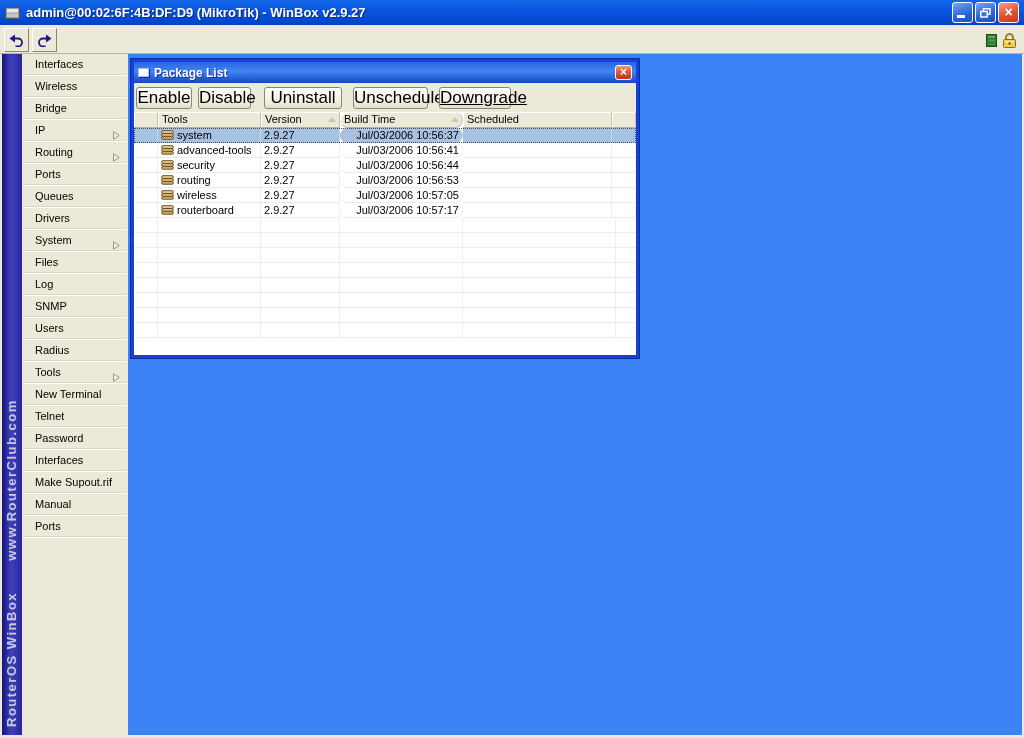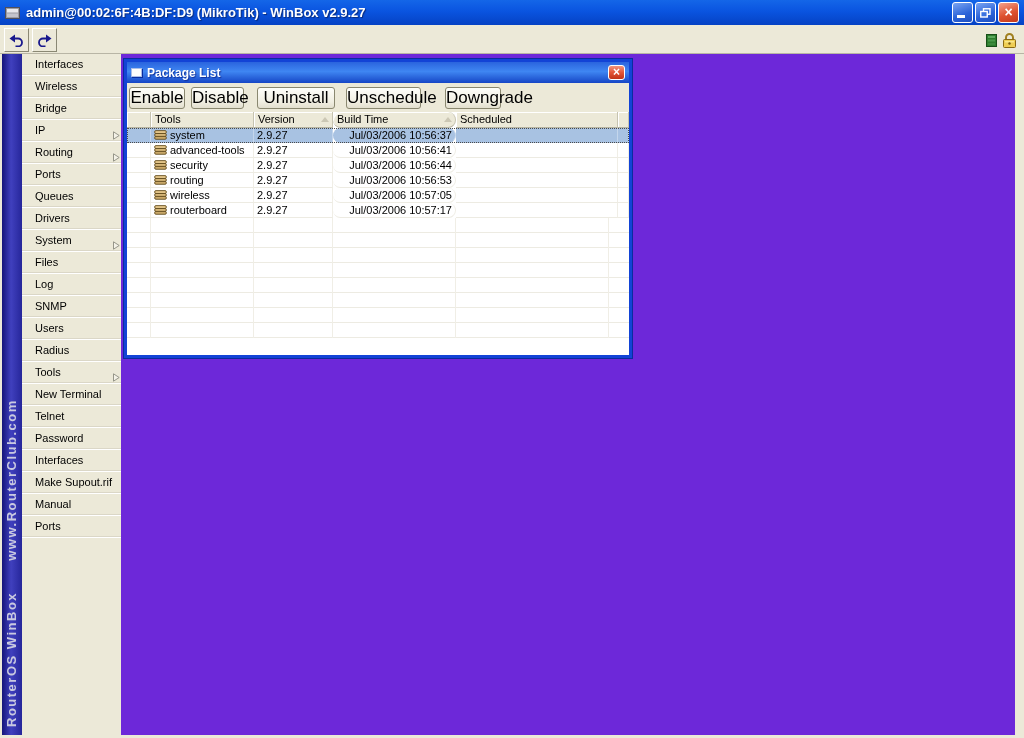--- a/index.html
+++ b/index.html
@@ -40,57 +40,57 @@
     line-height:20px; white-space:nowrap; padding-left:8px; }
   .band-text .seg1 { margin-right:26px; }
 
   
   .sidebar { position:absolute; left:22px; top:54px; width:104px; height:681px; background:#ECE9D8; }
   .sb-item { height:22px; position:relative; padding-left:13px; font-size:11px; line-height:21px;
     border-bottom:1px solid #fff; box-shadow:inset 0 -1px 0 #DBD7C7; color:#000; cursor:default; }
   .sb-arrow { position:absolute; right:6px; top:6px; }
 
   
-  .main { position:absolute; left:121px; top:54px; width:894px; height:681px; background:#6d28d9; }
+  .main { position:absolute; left:128px; top:54px; width:894px; height:681px; background:#3b82f6; }
 
   
   .pkg-window { position:absolute; left:3px; top:5px; width:508px; height:299px;
     border:3px solid #1243D6; box-shadow:0 0 0 1px #0A2C9E; background:#fff; }
   .pkg-titlebar { height:21px; background:linear-gradient(180deg,#2A64DE 0%, #3F86F2 45%, #1646C6 100%);
     display:flex; align-items:center; padding:0 4px; }
   .pkg-win-icon { width:11px; height:9px; background:#FCFCFC; border:1px solid #AABDE8;
     box-shadow:1px 1px 0 #0A2C9E; margin-right:5px; flex:none; }
   .pkg-title { color:#fff; font-weight:bold; font-size:12px; text-shadow:1px 1px 1px #10309A; }
   .pkg-close { margin-left:auto; width:17px; height:15px; border:1px solid #fff; border-radius:3px;
     background:linear-gradient(180deg,#F0947E 0%, #E25537 50%, #C03318 100%);
     color:#fff; font-weight:bold; font-size:12px; line-height:13px; text-align:center; }
   .pkg-toolbar { height:29px; background:#ECE9D8; padding-top:4px; white-space:nowrap; }
   .pkg-btn { display:inline-block; height:22px; line-height:20px; font-size:17px; text-align:center;
     background:linear-gradient(180deg,#FEFEFA 0%, #F0EEE1 70%, #E2DFCE 100%);
     border:1px solid #8A8870; border-radius:3px; color:#000; vertical-align:top; }
   .pkg-btn:nth-child(1){ margin-left:2px;  width:56px; }
   .pkg-btn:nth-child(2){ margin-left:6px;  width:53px; }
   .pkg-btn:nth-child(3){ margin-left:13px; width:78px; }
   .pkg-btn:nth-child(4){ margin-left:11px; width:75px; }
-  .pkg-btn:nth-child(5){ margin-left:24px; width:56px; }
+  .pkg-btn:nth-child(5){ margin-left:11px; width:72px;text-decoration:underline; }
 
   
   .tbl { position:absolute; top:50px; left:0; right:0; bottom:0; background:#fff; font-size:11px; }
   .thead { display:flex; height:16px; }
   .th { background:#ECE9D8; border-right:1px solid #C6C3B0; border-bottom:1px solid #B6B3A0;
     box-shadow:inset 1px 1px 0 #FFFFFF; padding:0 4px; line-height:15px; position:relative;
     white-space:nowrap; overflow:hidden; }
   .sort { position:absolute; right:3px; top:5px; width:0; height:0;
     border-left:4px solid transparent; border-right:4px solid transparent;
     border-bottom:5px solid #CBC7B4; }
   .trow { display:flex; height:15px; line-height:14px; }
   .td { border-right:1px solid #F0EEE6; border-bottom:1px solid #EDEBE2; padding:0 3px;
     white-space:nowrap; overflow:hidden; display:flex; align-items:center; }
   .c0 { width:24px; flex:none; } .c1 { width:103px; flex:none; } .c2 { width:79px; flex:none; }
-  .c3 { width:123px; flex:none;border-radius:8px; } .c4 { width:162px; flex:none; } .c5 { flex:1; }
+  .c3 { width:123px; flex:none;border-radius:8px; } .c4 { width:149px; flex:none; } .c5 { flex:1; }
   .td.c3 { justify-content:flex-end; }
   .trow.selected { outline:1px dotted #4A4A4A; outline-offset:-1px; }
   .trow.selected .td { background:#A8C2E2; border-bottom-color:#A8C2E2; border-right-color:#C4D6EC; }
   .pkgicon { margin-right:3px; display:inline-flex; flex:none; }
   .empty-grid { height:120px;
     background-image:
       linear-gradient(#F0EEE6,#F0EEE6), linear-gradient(#F0EEE6,#F0EEE6),
       linear-gradient(#F0EEE6,#F0EEE6), linear-gradient(#F0EEE6,#F0EEE6),
       linear-gradient(#F0EEE6,#F0EEE6),
       repeating-linear-gradient(180deg,#FFFFFF 0 14px, #EDEBE2 14px 15px);

